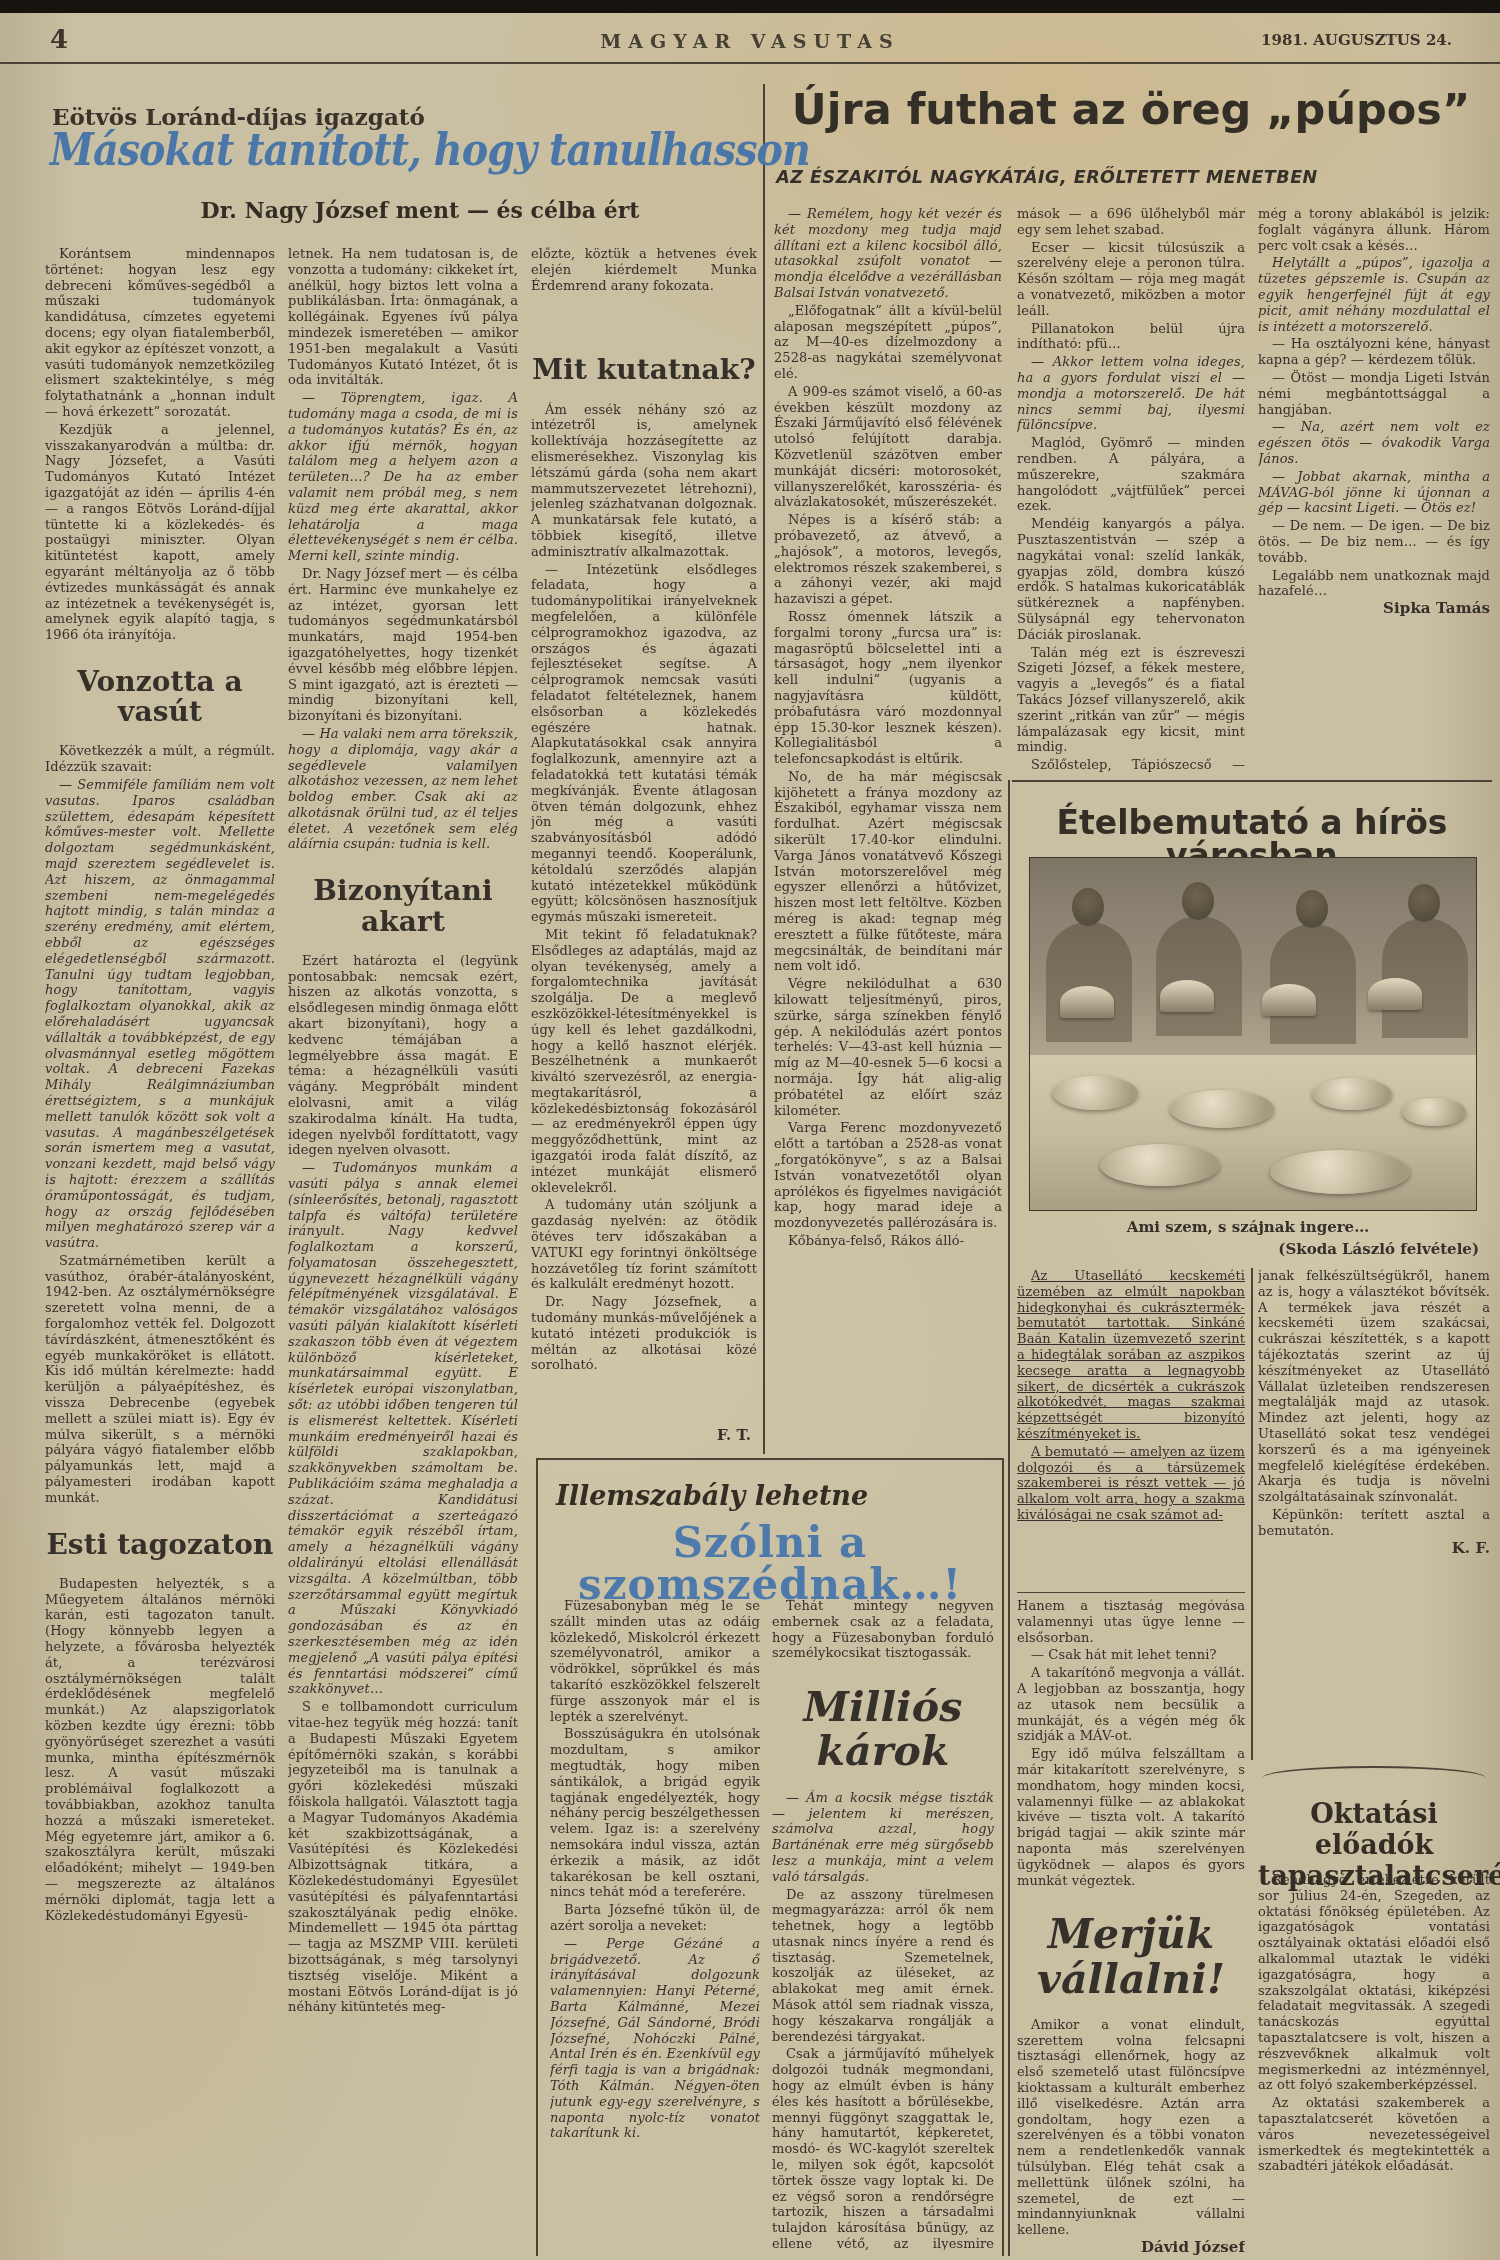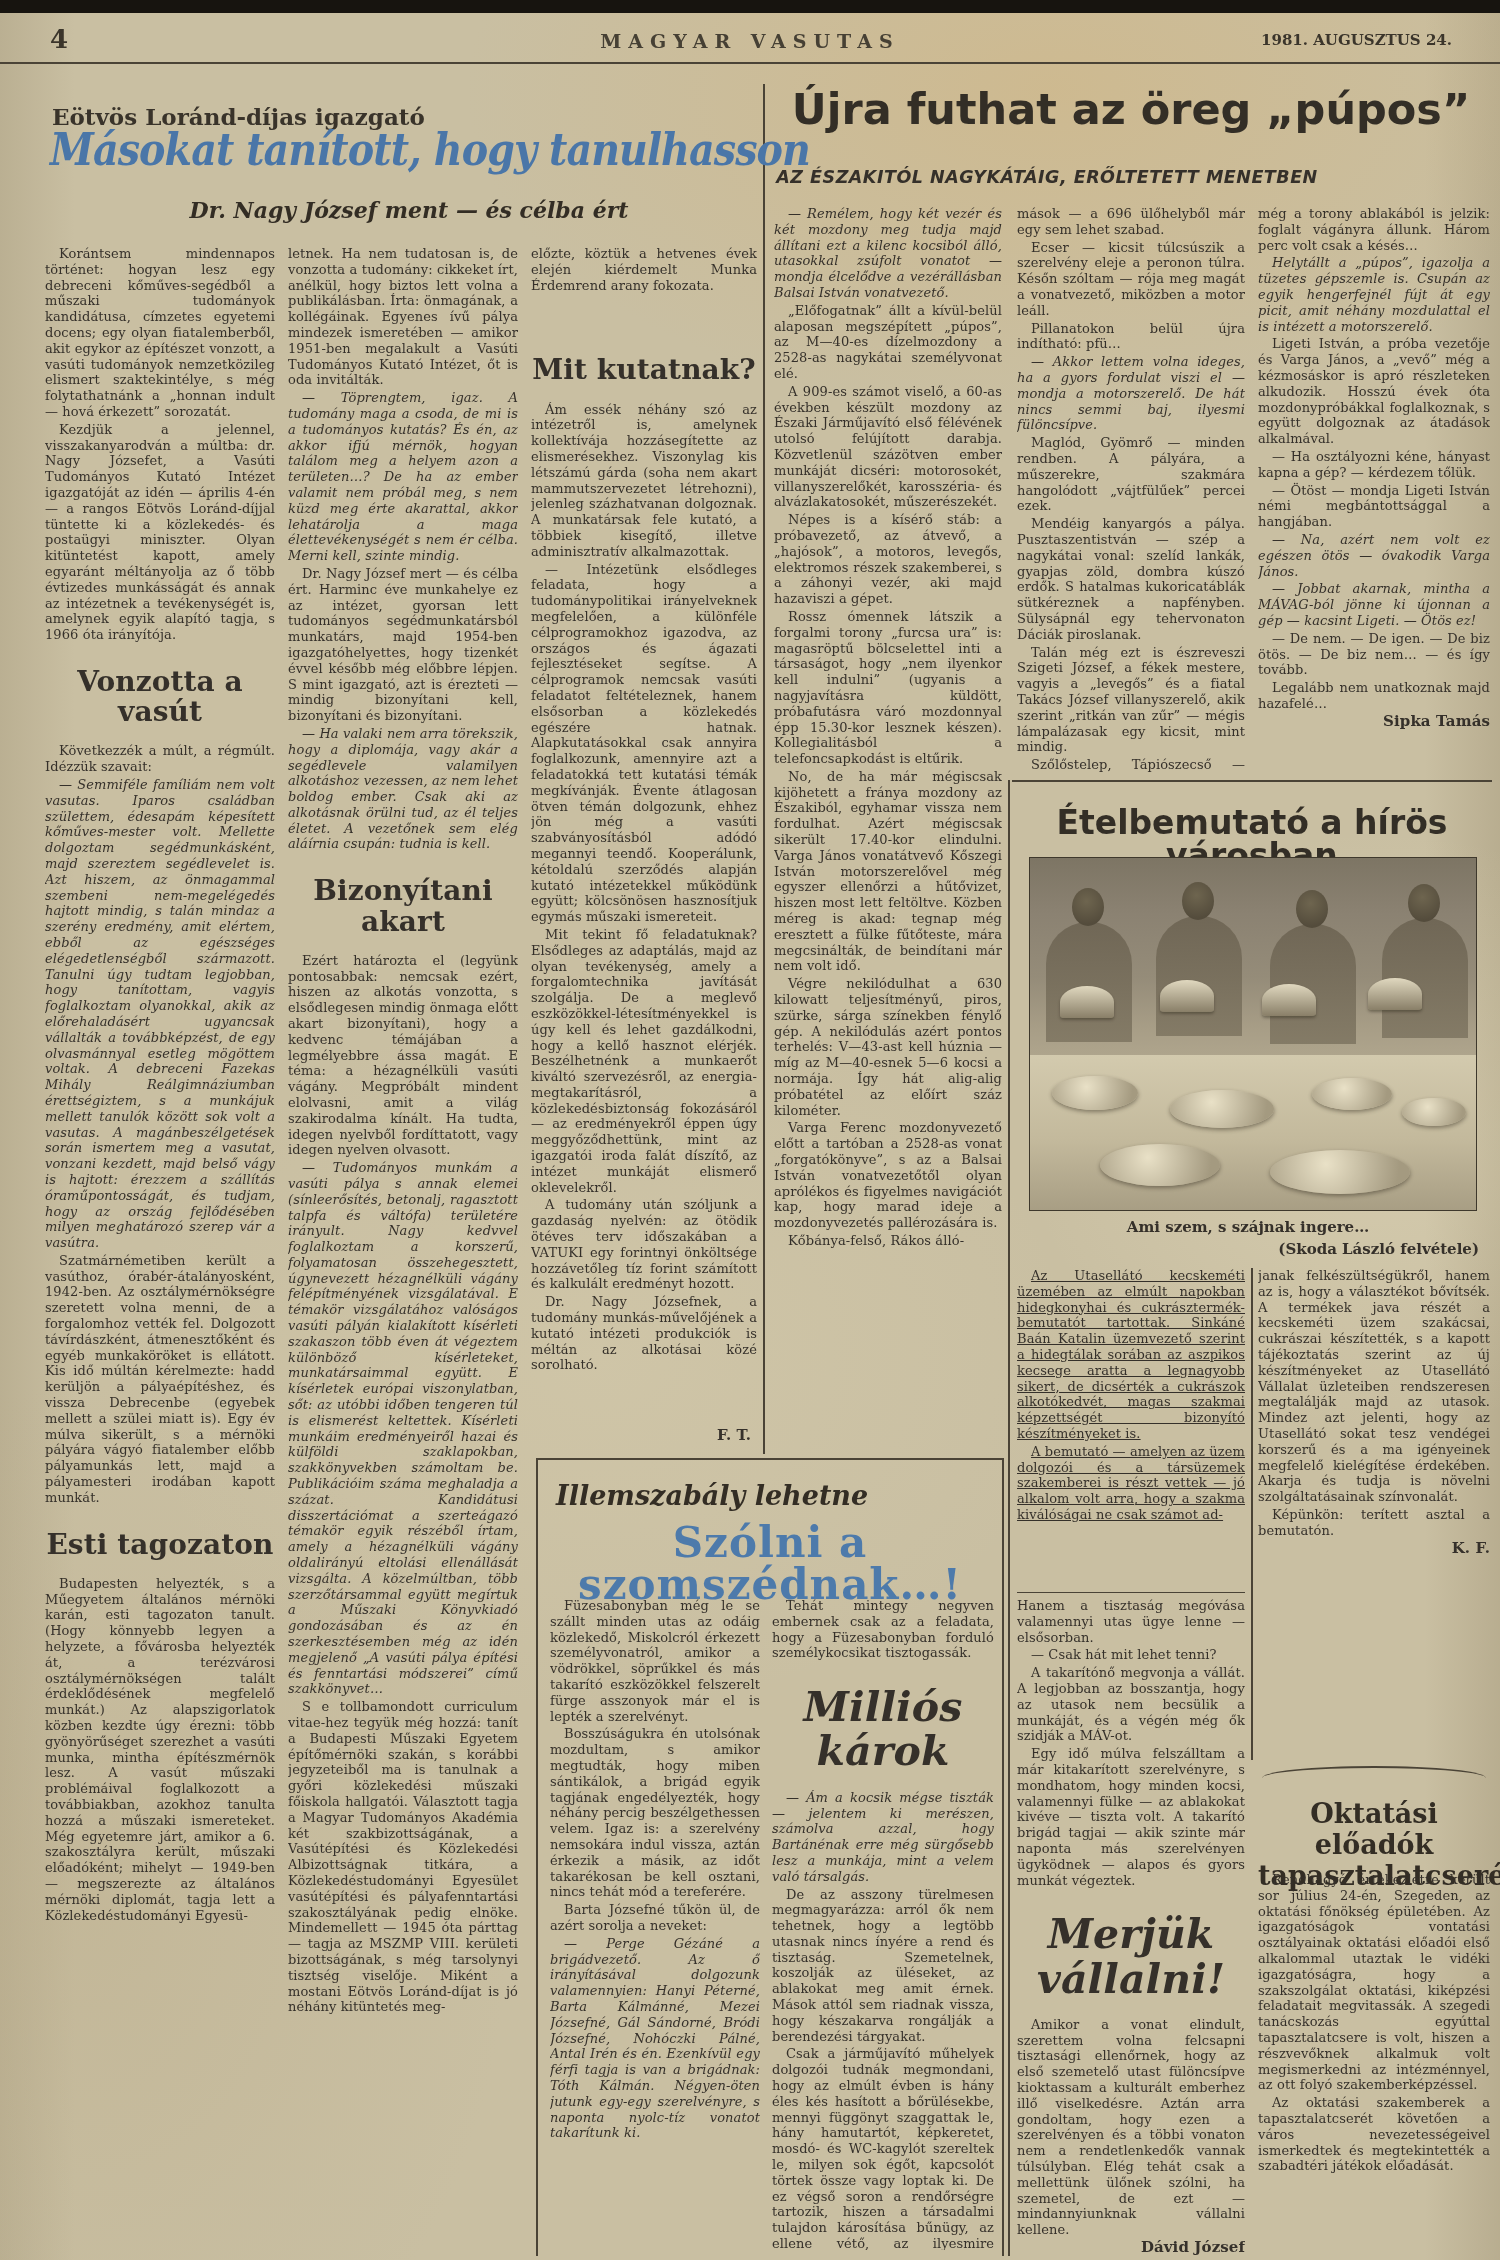--- a/index.html
+++ b/index.html
@@ -59,21 +59,21 @@
   <div class="masthead">MAGYAR VASUTAS</div>
   <div class="dateline">1981. AUGUSZTUS 24.</div>
   <div class="rule h" style="left:0;top:62px;width:1500px;"></div>
 
   <div class="rule v" style="left:763px;top:84px;height:1370px;"></div>
   <div class="rule v" style="left:1008px;top:780px;height:1476px;"></div>
   <div class="rule v" style="left:1251px;top:1268px;height:492px;"></div>
 
   <div class="abs kicker" style="left:52px;top:92px;">Eötvös Loránd-díjas igazgató</div>
   <div class="abs mainhead-blue" style="left:50px;top:128px;">Másokat tanított, hogy tanulhasson</div>
-  <div class="abs subhead" style="left:52px;top:198px;width:714px;font-style:italic;">Dr. Nagy József ment — és célba ért</div>
+  <div class="abs subhead" style="left:63px;top:198px;width:714px;">Dr. Nagy József ment — és célba ért</div>
 
   <div class="col" style="left:45px;top:246px;width:230px;height:2010px;">
     <div>
         <p>Korántsem mindennapos történet: hogyan lesz egy debreceni kőműves-segédből a műszaki tudományok kandidátusa, címzetes egyetemi docens; egy olyan fiatalemberből, akit egykor az építészet vonzott, a vasúti tudományok nemzetközileg elismert szaktekintélye, s még folytathatnánk a „honnan indult — hová érkezett” sorozatát.</p>
         <p>Kezdjük a jelennel, visszakanyarodván a múltba: dr. Nagy Józsefet, a Vasúti Tudományos Kutató Intézet igazgatóját az idén — április 4-én — a rangos Eötvös Loránd-díjjal tüntette ki a közlekedés- és postaügyi miniszter. Olyan kitüntetést kapott, amely egyaránt méltányolja az ő több évtizedes munkásságát és annak az intézetnek a tevékenységét is, amelynek egyik alapító tagja, s 1966 óta irányítója.</p>
       </div>
     <h3 class="xh">Vonzotta a vasút</h3>
     <div>
         <p>Következzék a múlt, a régmúlt. Idézzük szavait:</p>
         <p class="i">— Semmiféle famíliám nem volt vasutas. Iparos családban születtem, édesapám képesített kőműves-mester volt. Mellette dolgoztam segédmunkásként, majd szereztem segédlevelet is. Azt hiszem, az önmagammal szembeni nem-megelégedés hajtott mindig, s talán mindaz a szerény eredmény, amit elértem, ebből az egészséges elégedetlenségből származott. Tanulni úgy tudtam legjobban, hogy tanítottam, vagyis foglalkoztam olyanokkal, akik az előrehaladásért ugyancsak vállalták a továbbképzést, de egy olvasmánnyal esetleg mögöttem voltak. A debreceni Fazekas Mihály Reálgimnáziumban érettségiztem, s a munkájuk mellett tanulók között sok volt a vasutas. A magánbeszélgetések során ismertem meg a vasutat, vonzani kezdett, majd belső vágy is hajtott: érezzem a szállítás óraműpontosságát, és tudjam, hogy az ország fejlődésében milyen meghatározó szerep vár a vasútra.</p>
@@ -140,21 +140,20 @@
         <p>Maglód, Gyömrő — minden rendben. A pályára, a műszerekre, szakmára hangolódott „vájtfülűek” percei ezek.</p>
         <p>Mendéig kanyargós a pálya. Pusztaszentistván — szép a nagykátai vonal: szelíd lankák, gyapjas zöld, dombra kúszó erdők. S hatalmas kukoricatáblák sütkéreznek a napfényben. Sülysápnál egy tehervonaton Dáciák piroslanak.</p>
         <p>Talán még ezt is észreveszi Szigeti József, a fékek mestere, vagyis a „levegős” és a fiatal Takács József villanyszerelő, akik szerint „ritkán van zűr” — mégis lámpalázasak egy kicsit, mint mindig.</p>
         <p>Szőlőstelep, Tápiószecső — kezd fellélegezni a társaság. Nagykáta alatt, figyelmesen,</p>
       </div>
   </div>
   <div class="col" style="left:1258px;top:206px;width:232px;height:568px;">
     <div>
         <p class="noind">még a torony ablakából is jelzik: foglalt vágányra állunk. Három perc volt csak a késés…</p>
         <p class="i">Helytállt a „púpos”, igazolja a tüzetes gépszemle is. Csupán az egyik hengerfejnél fújt át egy picit, amit néhány mozdulattal el is intézett a motorszerelő.</p>
-        <p>Ligeti István, a próba vezetője és Varga János, a „vevő” még a kézmosáskor is apró részleteken alkudozik. Hosszú évek óta mozdonypróbákkal foglalkoznak, s együtt dolgoznak az átadások alkalmával.</p>
         <p>— Ha osztályozni kéne, hányast kapna a gép? — kérdezem tőlük.</p>
         <p>— Ötöst — mondja Ligeti István némi megbántottsággal a hangjában.</p>
         <p class="i">— Na, azért nem volt ez egészen ötös — óvakodik Varga János.</p>
         <p class="i">— Jobbat akarnak, mintha a MÁVAG-ból jönne ki újonnan a gép — kacsint Ligeti. — Ötös ez!</p>
         <p>— De nem. — De igen. — De biz ötös. — De biz nem… — és így tovább.</p>
         <p>Legalább nem unatkoznak majd hazafelé…</p>
       </div>
     <p class="by">Sipka Tamás</p>
   </div>
 

